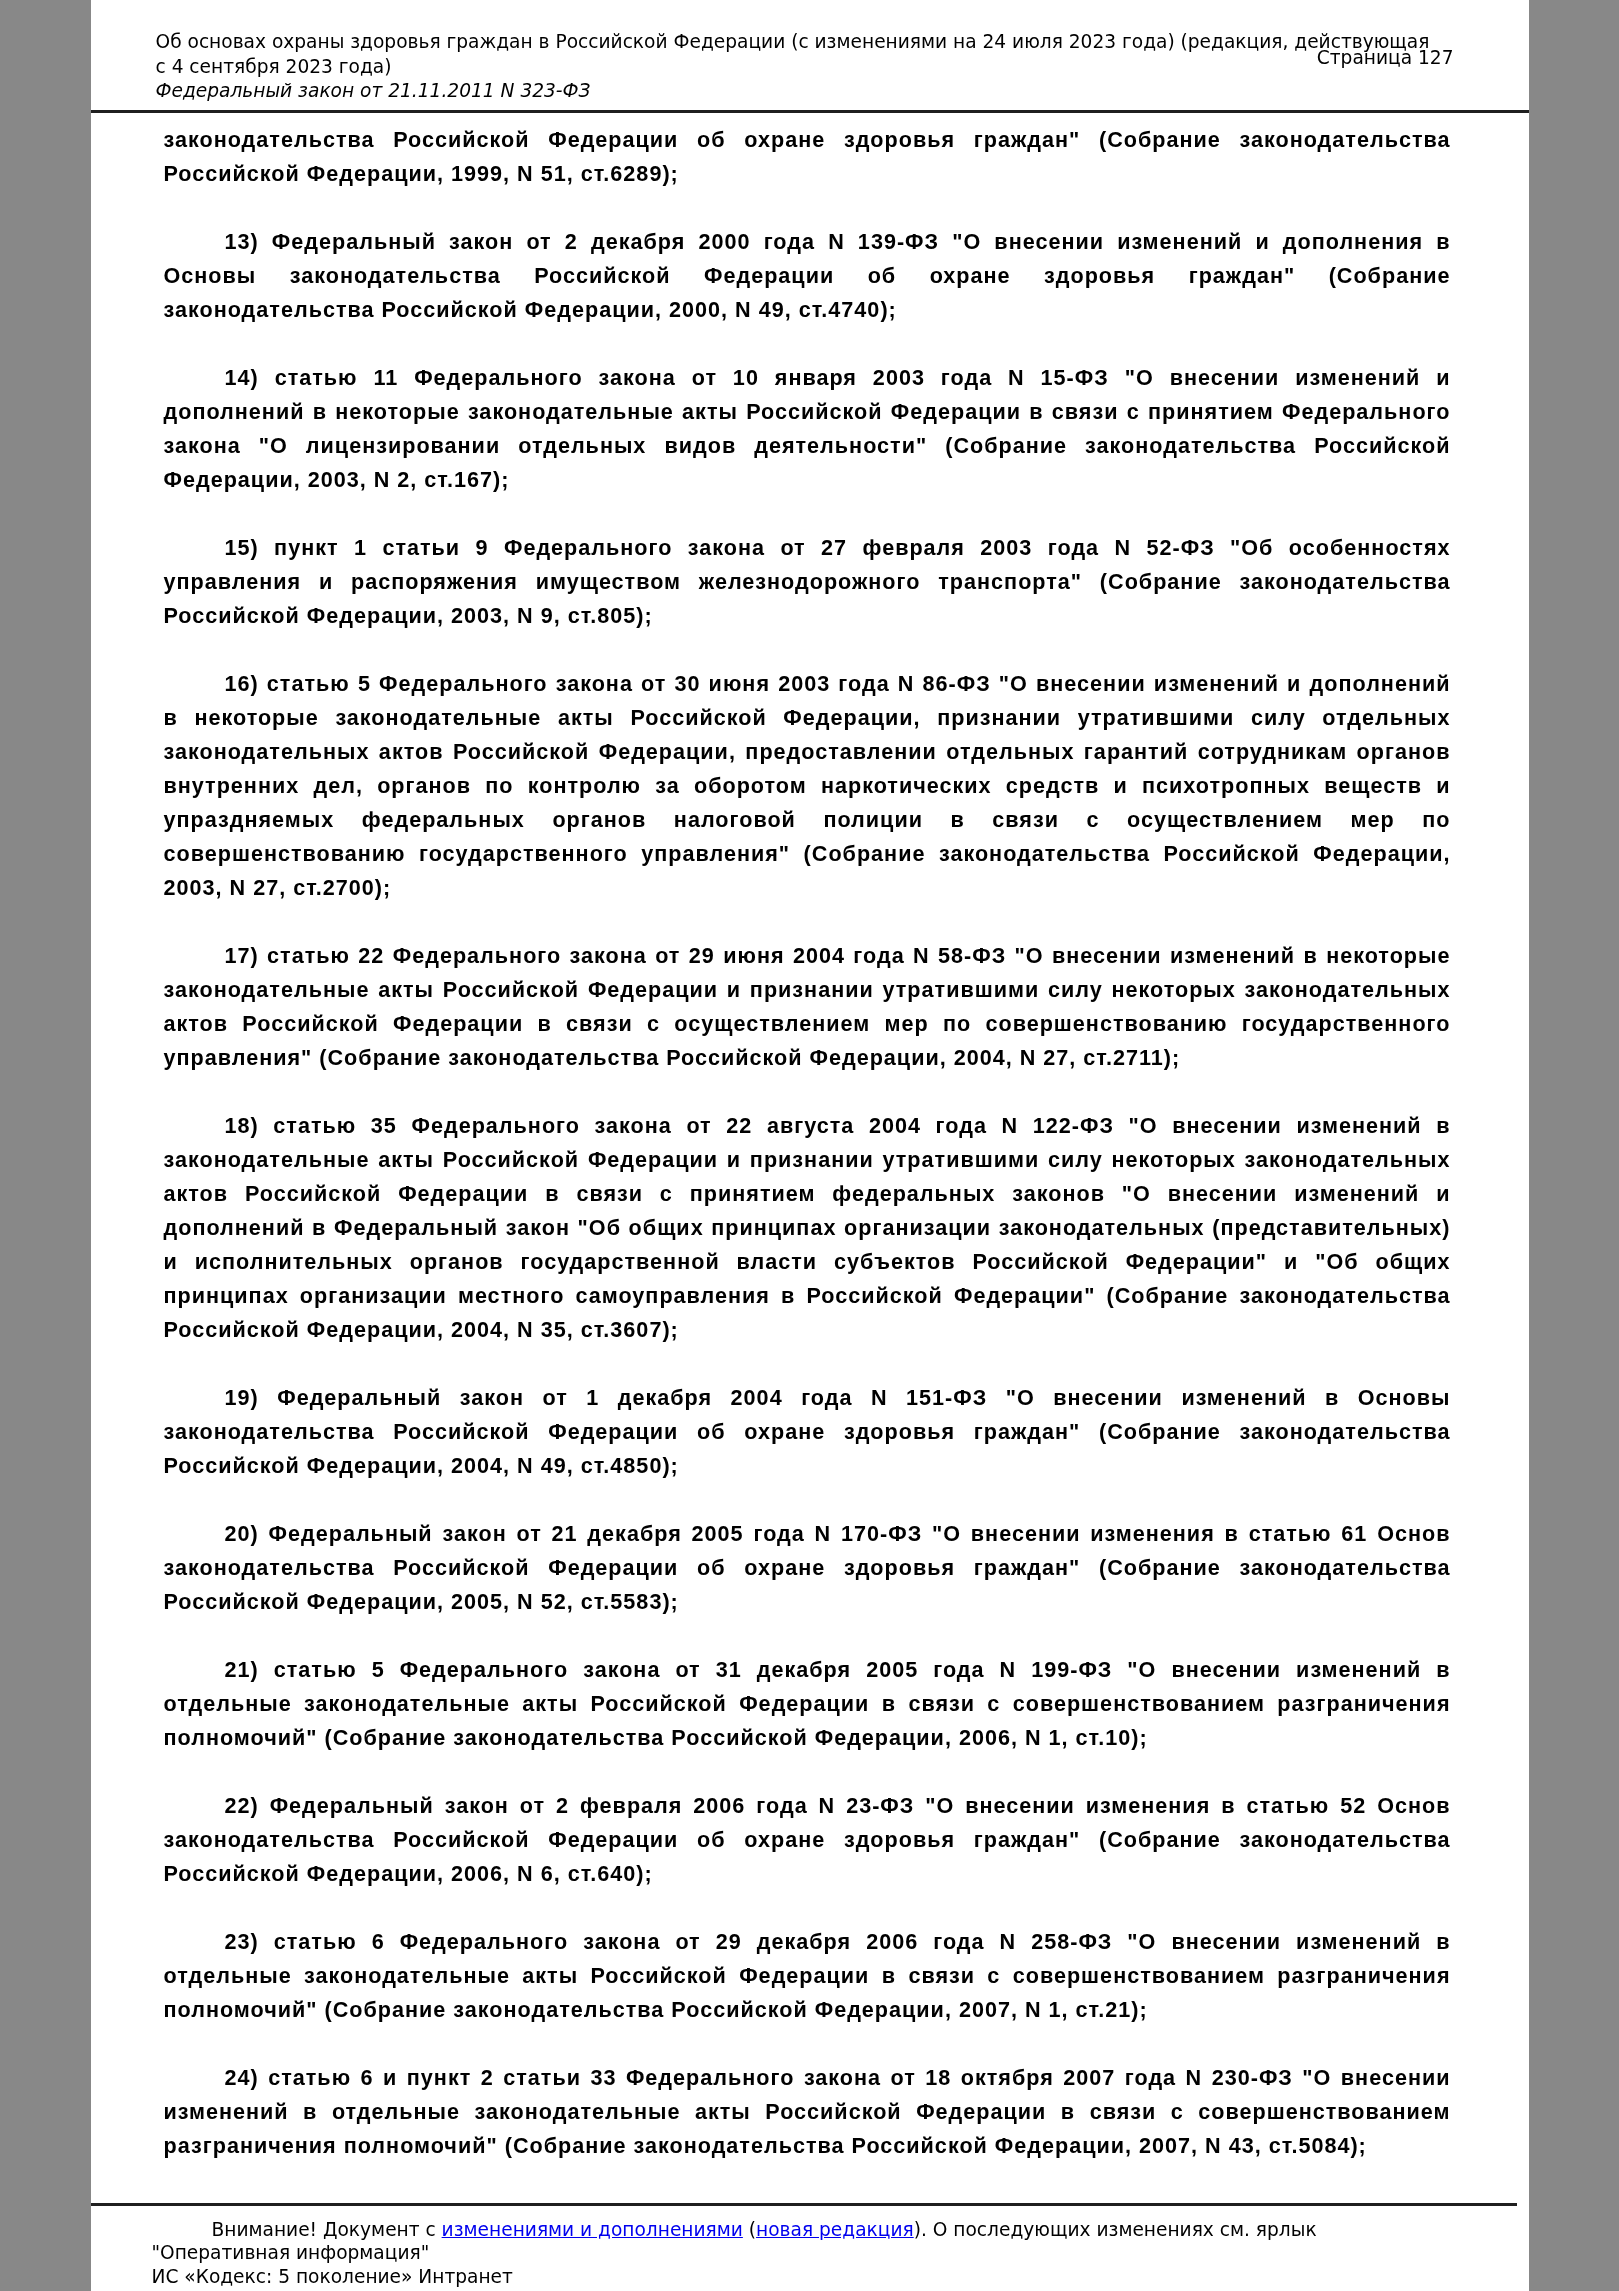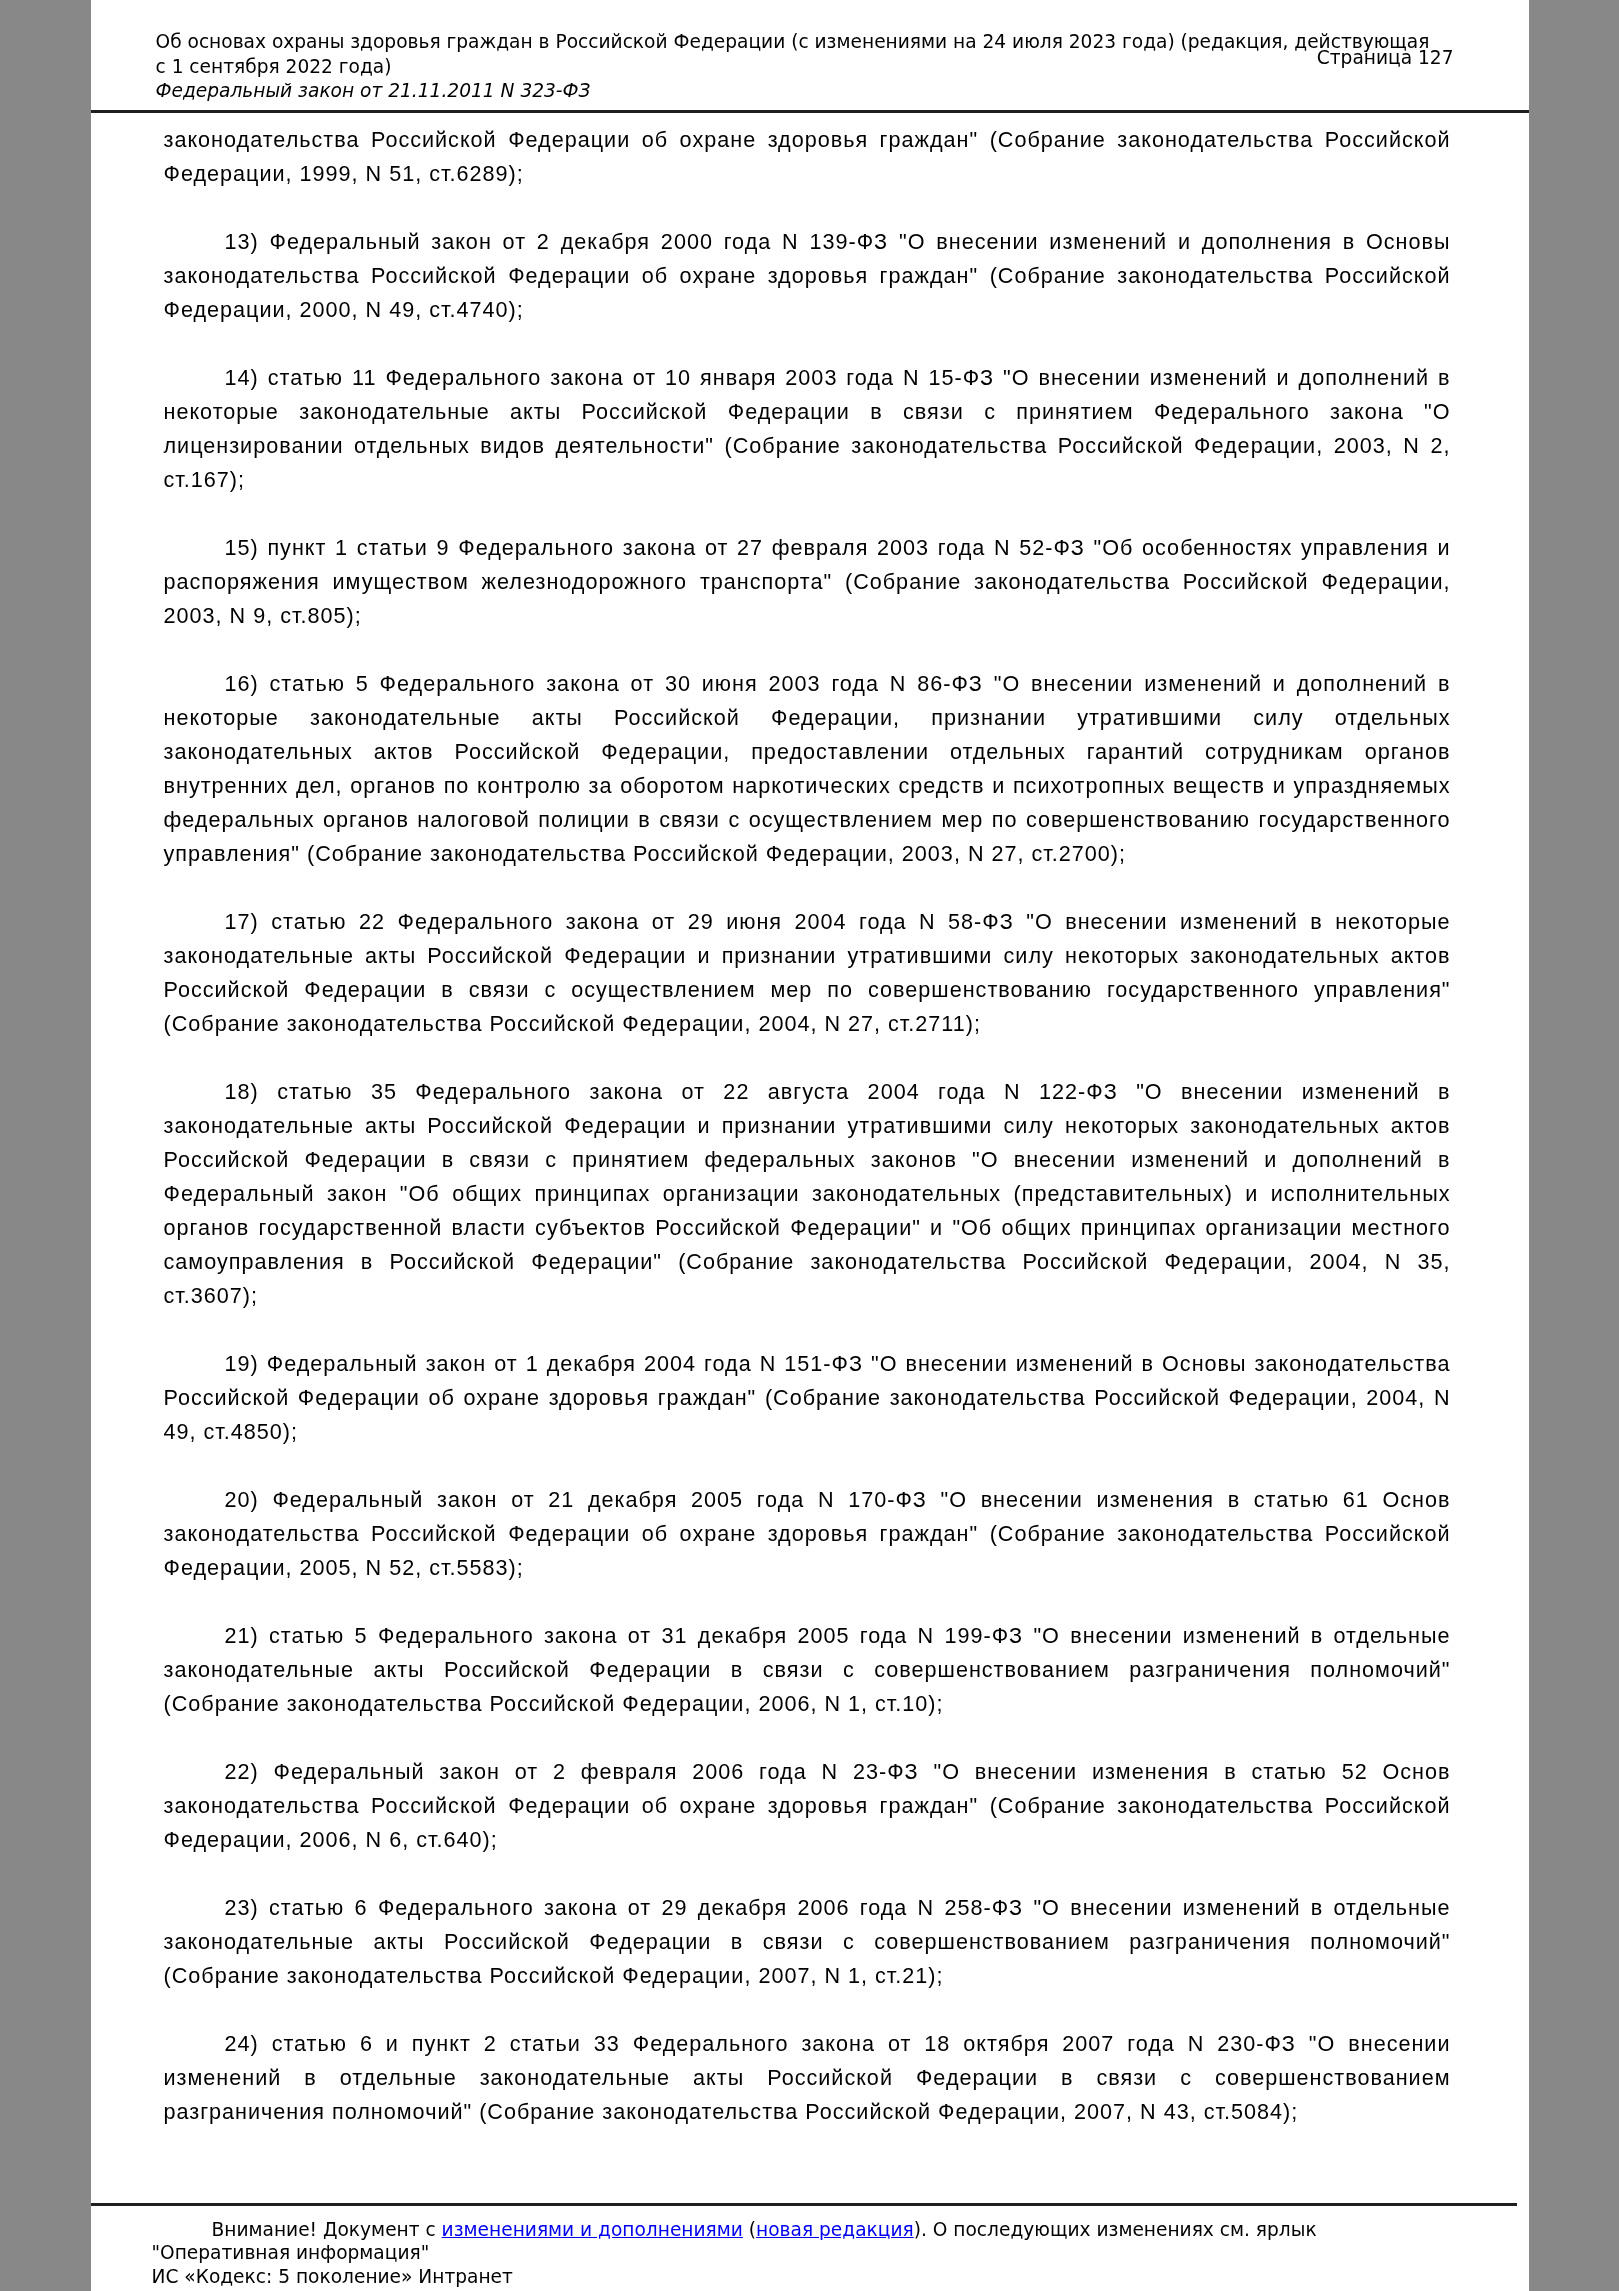--- a/index.html
+++ b/index.html
@@ -44,20 +44,21 @@
     padding:9.8px 74px 0 73px;
     font-family:"Liberation Sans",sans-serif;
     font-size:21.6px;
     line-height:34px;
     letter-spacing:1px;
     text-align:justify;
   }
   .content p{
     margin:34px 4px 0 0;
     text-indent:61px;
+    font-weight:bold;
   }
   .content p:first-child{
     margin-top:0;
     text-indent:0;
   }
   
   .footer{
     position:absolute;
     top:2203px;
     left:0;
@@ -82,21 +83,21 @@
 </style>
 </head>
 <body>
 
 <div class="page">
 
   <div class="header">
     <div class="header-left">
       <div class="title">
         <span class="tline">Об основах охраны здоровья граждан в Российской Федерации (с изменениями на 24 июля 2023 года) (редакция, действующая</span>
-        <span class="tline">с 1 сентября 2022 года)</span>
+        <span class="tline">с 4 сентября 2023 года)</span>
       </div>
       <div class="doc-info">Федеральный закон от 21.11.2011 N 323-ФЗ</div>
     </div>
     <div class="page-number">Страница 127</div>
   </div>
 
   <div class="rule"></div>
 
   <div class="content">
       <p>законодательства Российской Федерации об охране здоровья граждан" (Собрание законодательства Российской Федерации, 1999, N 51, ст.6289);</p>

